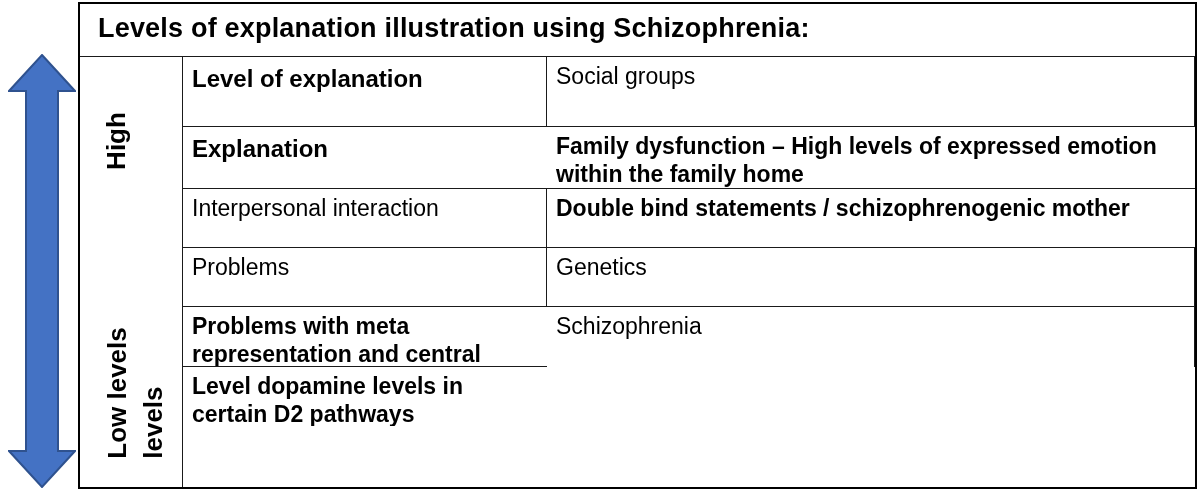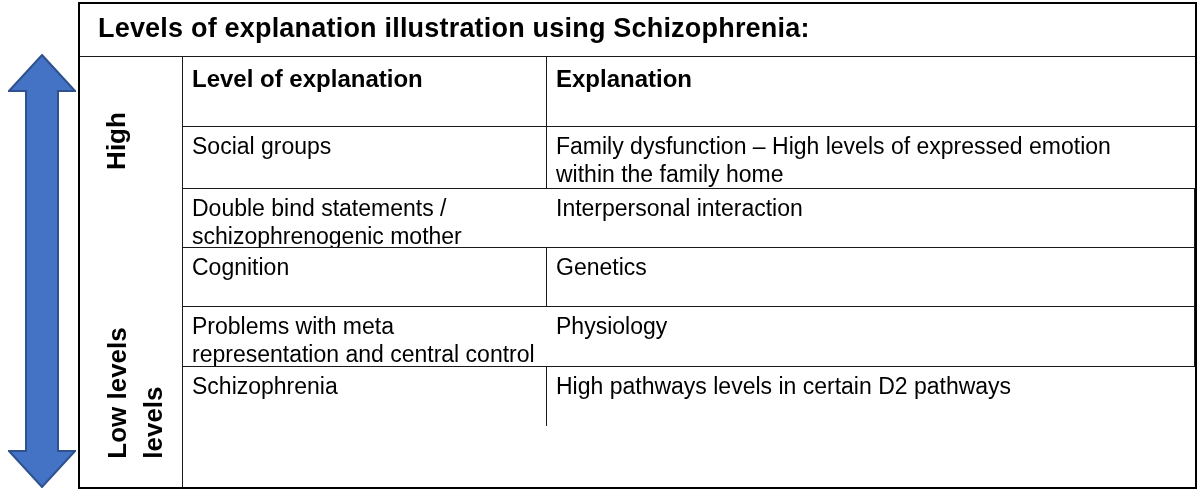--- a/index.html
+++ b/index.html
@@ -79,21 +79,21 @@
     line-height: 1.22;
     border-bottom: 1.5px solid #1a1a1a;
     overflow: hidden;
   }
   .cell.level { border-right: 1.5px solid #1a1a1a; }
   .cell.head {
     font-weight: bold;
     font-size: 24px;
     padding-top: 7px;
   }
-  .cell.exp { white-space: pre-line; }
+  .cell.exp { white-space: pre-line; font-weight: bold; }
   .grid .cell.last { border-bottom: none; }
 </style>
 </head>
 <body>
 
 <div class="stage">
 
   <div class="arrow-wrap">
     <svg width="68" height="434" viewBox="0 0 68 434" xmlns="http://www.w3.org/2000/svg">
       <polygon stroke-width="2" stroke-linejoin="miter" points="34,1 67,37 50,37 50,397 67,397 34,433 1,397 18,397 18,37 1,37" fill="#4472C4" stroke="#2F528F"></polygon>
@@ -110,35 +110,34 @@
         <div class="vlabel high">High</div>
         <div class="vlabel low">
           <span>Low levels</span><br>
           <span>levels</span>
         </div>
       </div>
 
       <div class="grid">
 
         <div class="cell level head">Level of explanation</div>
+        <div class="cell level">Social groups</div>
+
         <div class="cell head">Explanation</div>
-
-        <div class="cell level">Social groups</div>
         <div class="cell exp">Family dysfunction – High levels of expressed emotion
 within the family home</div>
 
+        <div class="cell level">Interpersonal interaction</div>
         <div class="cell exp">Double bind statements / schizophrenogenic mother</div>
-        <div class="cell level">Interpersonal interaction</div>
 
-        <div class="cell level">Cognition</div>
+        <div class="cell level">Problems</div>
         <div class="cell level">Genetics</div>
 
         <div class="cell exp">Problems with meta representation and central control</div>
 
-        <div class="cell level">Physiology</div>
 
         <div class="cell level last">Schizophrenia</div>
-        <div class="cell exp last">High pathways levels in certain D2 pathways</div>
+        <div class="cell exp last">Level dopamine levels in certain D2 pathways</div>
 
       </div>
     </div>
   </div>
 </div>
 
 </body></html>

